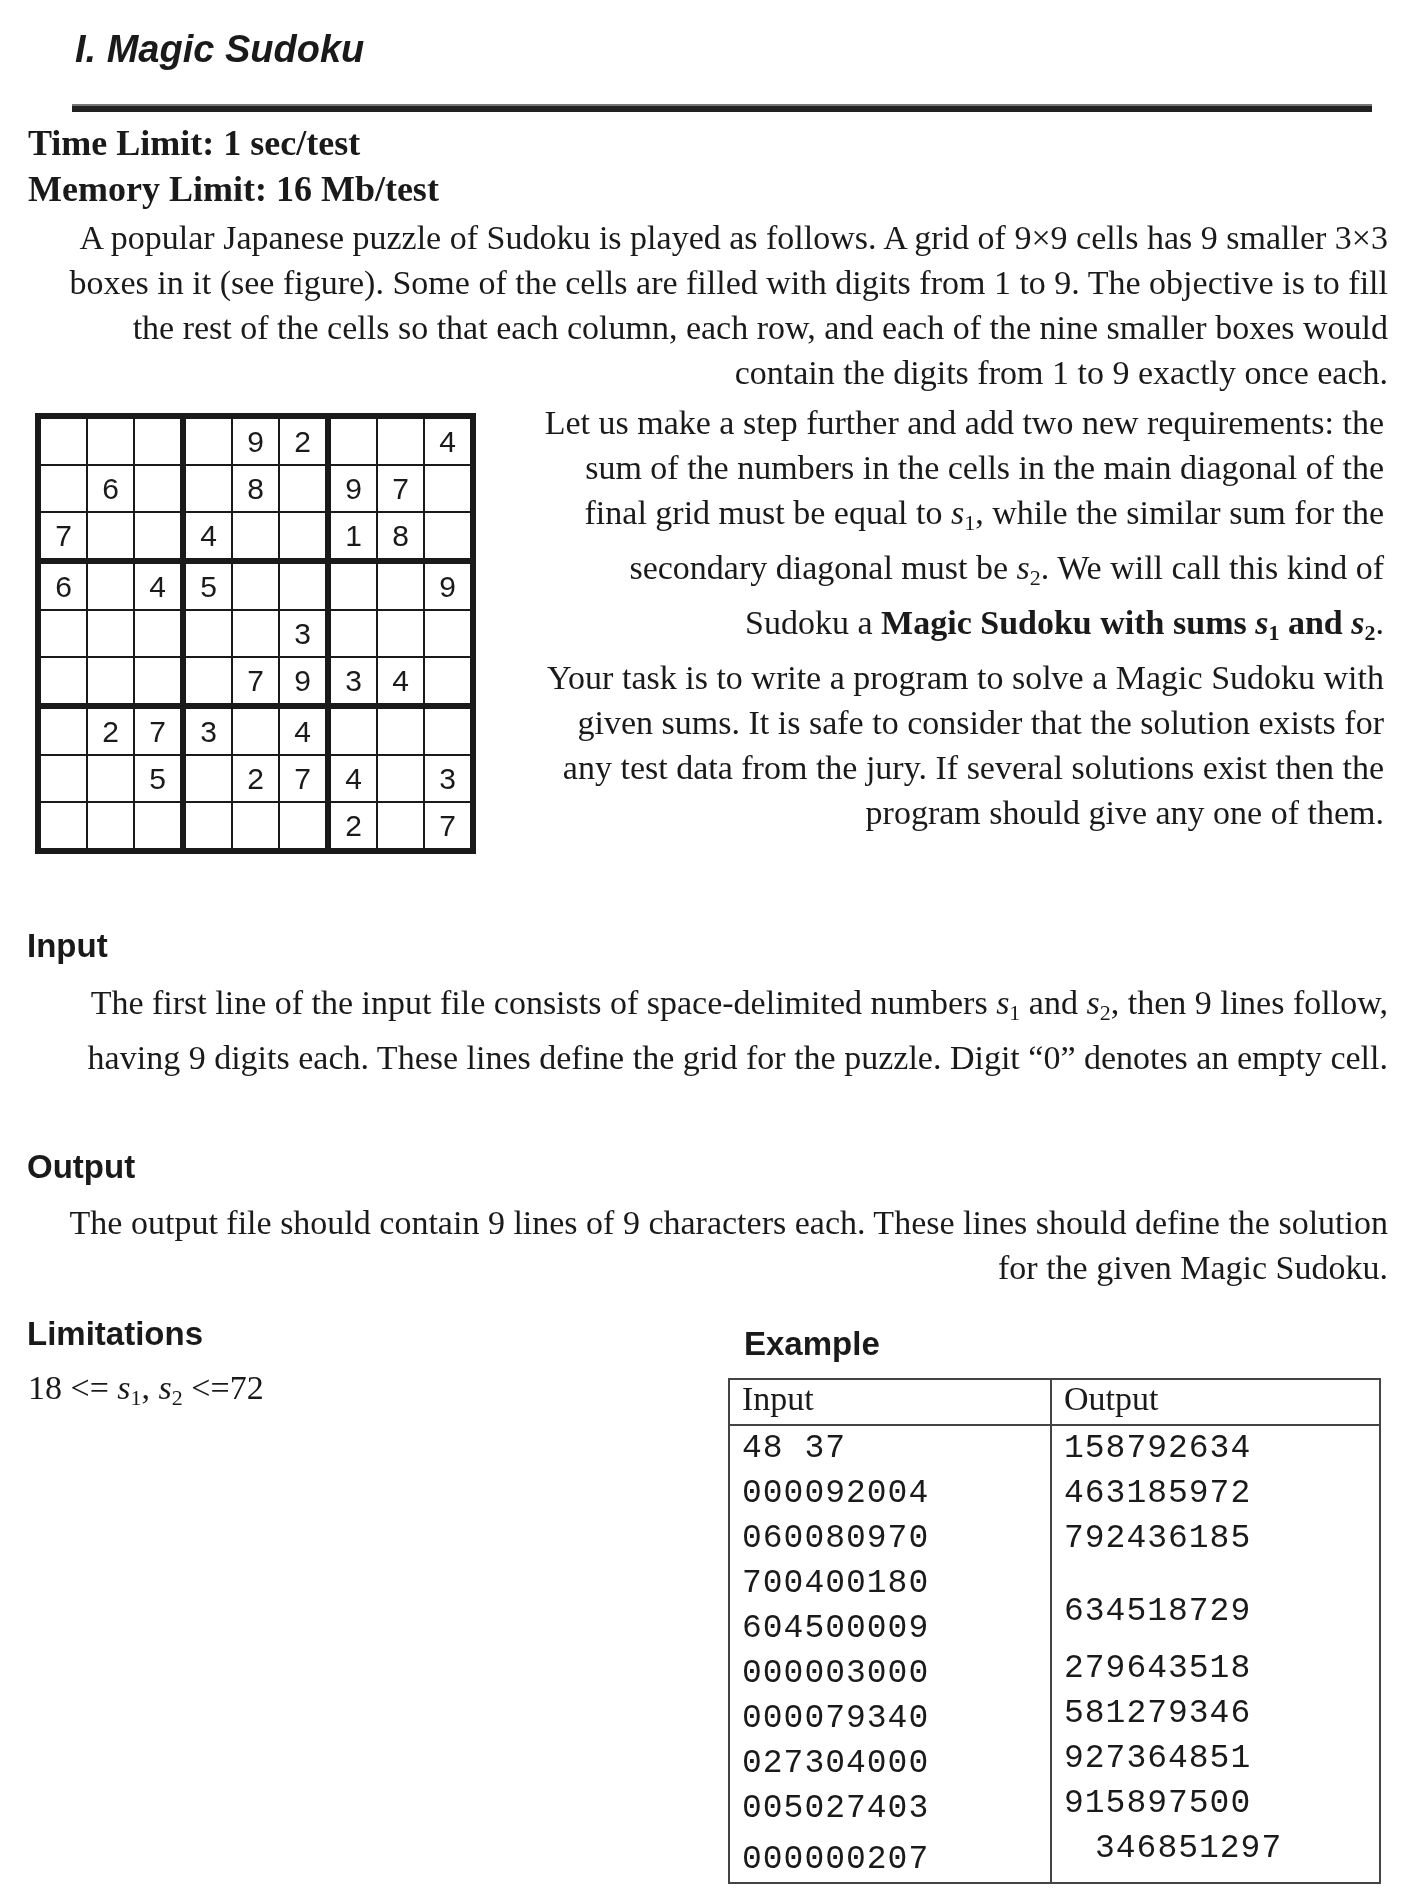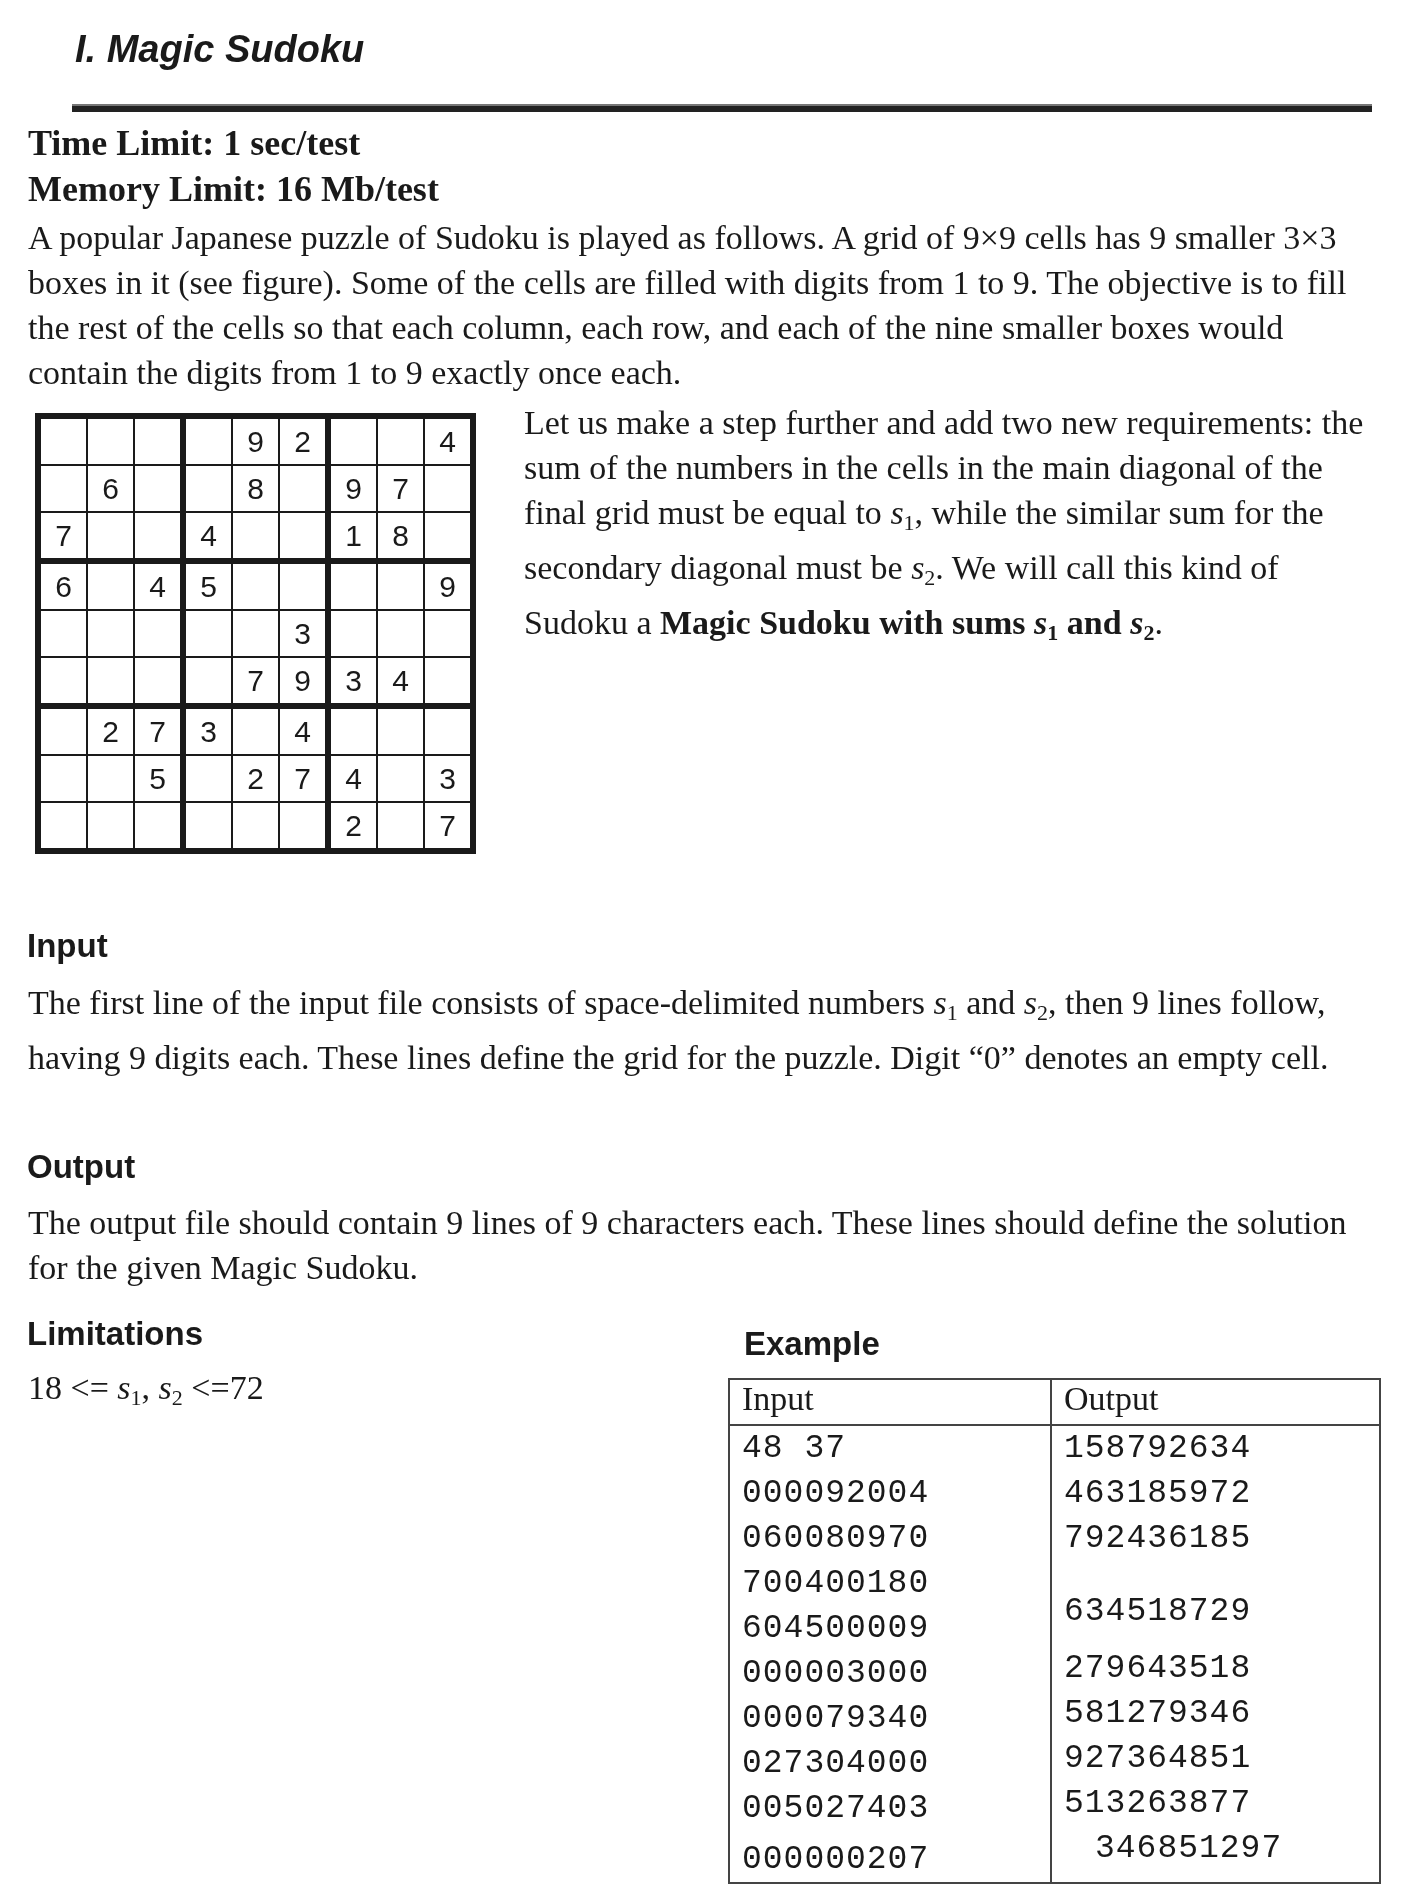--- a/index.html
+++ b/index.html
@@ -8,21 +8,21 @@
   .sans { font-family: "Liberation Sans", "DejaVu Sans", sans-serif; }
   .mono { font-family: "Liberation Mono", "DejaVu Sans Mono", monospace; }
 
   #title { position: absolute; left: 75px; top: 28px; font-size: 38px; font-style: italic; font-weight: bold; }
   #rule { position: absolute; left: 72px; top: 104px; width: 1300px; height: 6px; background: #222; border-top: 2px solid #777; }
 
   .limit { position: absolute; left: 28px; font-size: 36px; font-weight: bold; }
   #time-limit { top: 122px; }
   #memory-limit { top: 168px; }
 
-  .para { position: absolute; font-size: 34px; line-height: 45px; }
+  .para { position: absolute; font-size: 34px; line-height: 45px; text-align: right; }
   #intro { left: 28px; top: 215px; width: 1360px; }
 
   #grid { position: absolute; left: 35px; top: 413px; border: 6px solid #1a1a1a; border-collapse: collapse; }
   #grid td { width: 45px; height: 45px; border: 2px solid #1a1a1a; text-align: center; vertical-align: middle; font-size: 30px; padding: 0; }
   #grid td.bl { border-left-width: 6px; }
   #grid tr.bt td { border-top-width: 6px; }
 
   #side { left: 524px; top: 400px; width: 860px; }
   .sub { font-size: 22px; vertical-align: -6px; }
 
@@ -153,20 +153,21 @@
         <td></td>
         <td class="bl">2</td>
         <td></td>
         <td>7</td>
       </tr>
     </tbody>
   </table>
 
 <div id="side" class="para serif">
   <div><span>Let us make a step further and add two new requirements: the sum of the numbers in the cells in the main diagonal of the final grid must be equal to </span><i>s</i><span class="sub">1</span><span>, while the similar sum for the secondary diagonal must be </span><i>s</i><span class="sub">2</span><span>. We will call this kind of Sudoku a </span><b><span>Magic Sudoku with sums </span><i>s</i><span class="sub">1</span><span> and </span><i>s</i><span class="sub">2</span></b><span>.</span></div>
+  <div>Your task is to write a program to solve a Magic Sudoku with given sums. It is safe to consider that the solution exists for any test data from the jury. If several solutions exist then the program should give any one of them.</div>
 </div>
 
 <div id="input-heading" class="heading sans">Input</div>
 <div id="input-desc" class="para serif"><span>The first line of the input file consists of space-delimited numbers </span><i>s</i><span class="sub">1</span><span> and </span><i>s</i><span class="sub">2</span><span>, then 9 lines follow, having 9 digits each. These lines define the grid for the puzzle. Digit “0” denotes an empty cell.</span></div>
 
 <div id="output-heading" class="heading sans">Output</div>
 <div id="output-desc" class="para serif">The output file should contain 9 lines of 9 characters each. These lines should define the solution for the given Magic Sudoku.</div>
 
 <div id="limit-heading" class="heading sans">Limitations</div>
 <div id="limit-text" class="para serif"><span>18 &lt;= </span><i>s</i><span class="sub">1</span><span>, </span><i>s</i><span class="sub">2</span><span> &lt;=72</span></div>
@@ -194,18 +195,18 @@
           <div style="white-space: pre; margin-top: 6px;">000000207</div>
         </td>
       <td class="mono" id="ex-out">
           <div style="white-space: pre;">158792634</div>
           <div style="white-space: pre;">463185972</div>
           <div style="white-space: pre;">792436185</div>
           <div style="white-space: pre; margin-top: 28px;">634518729</div>
           <div style="white-space: pre; margin-top: 12px;">279643518</div>
           <div style="white-space: pre;">581279346</div>
           <div style="white-space: pre;">927364851</div>
-          <div style="white-space: pre;">513263877</div>
+          <div style="white-space: pre;">915897500</div>
           <div style="white-space: pre; margin-left: 31px;">346851297</div>
         </td>
     </tr>
   </tbody>
 </table>
 
 </body></html>

